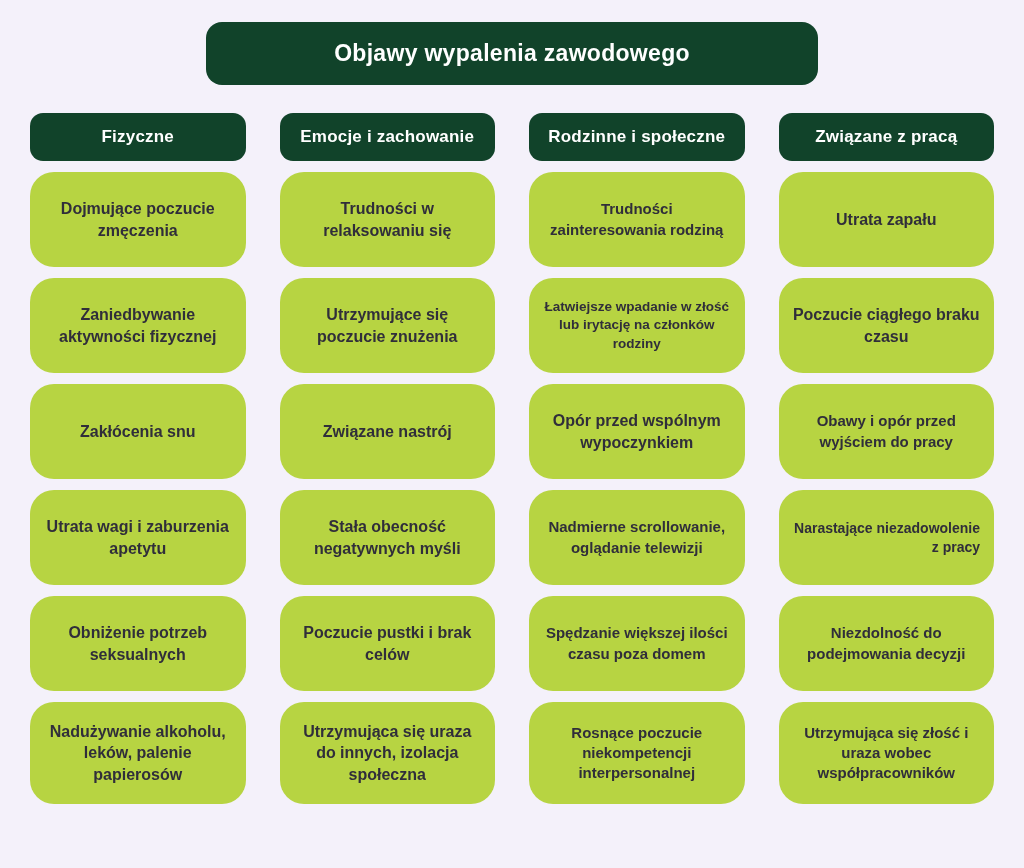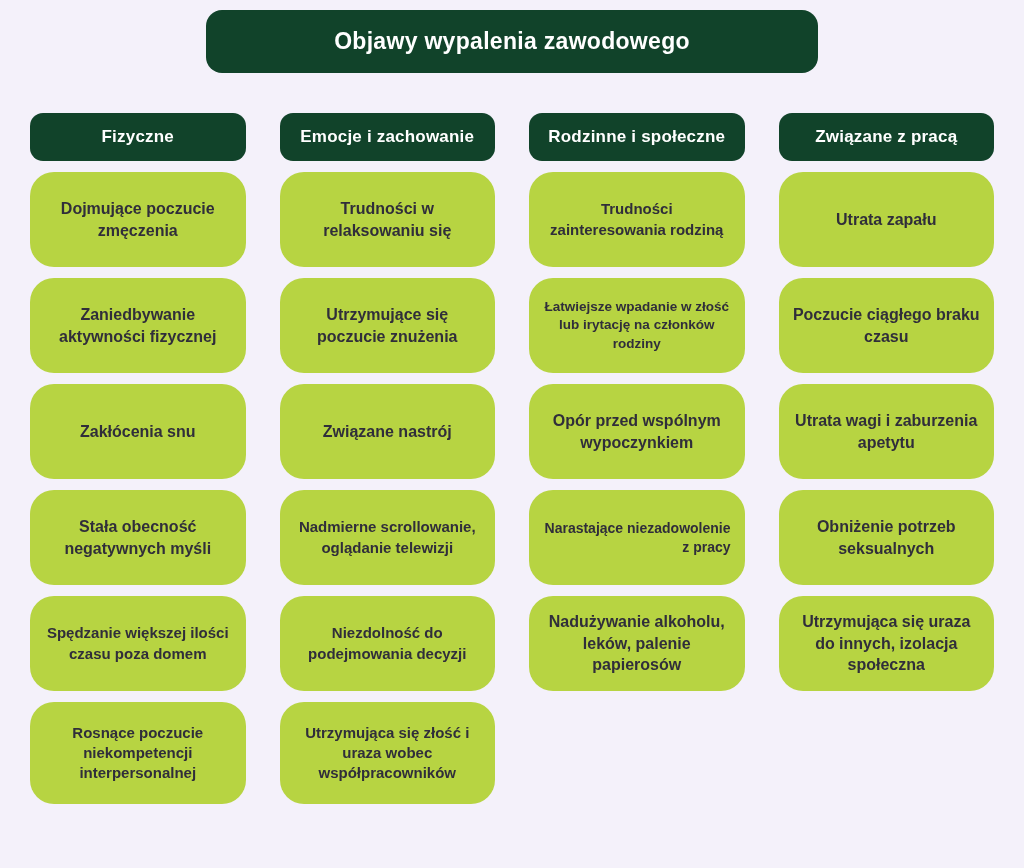--- a/index.html
+++ b/index.html
@@ -17,21 +17,21 @@
     position:relative;
     overflow:hidden;
   }
   .canvas{
     position:absolute;inset:0;
     width:1024px;height:868px;
     background:var(--bg);
   }
   .title-bar{
     position:absolute;
-    left:206px;top:10px;
+    left:206px;top:22px;
     width:612px;height:63px;
     background:var(--dark-green);
     border-radius:16px;
     display:flex;align-items:center;justify-content:center;
     color:var(--title-text);
     font-size:23px;
     font-weight:bold;
     letter-spacing:.3px;
   }
   .grid{
@@ -90,27 +90,29 @@
     <div class="card">Utrata zapału</div>
 
     <div class="card">Zaniedbywanie aktywności fizycznej</div>
     <div class="card">Utrzymujące się poczucie znużenia</div>
     <div class="card fs13">Łatwiejsze wpadanie w złość lub irytację na członków rodziny</div>
     <div class="card">Poczucie ciągłego braku czasu</div>
 
     <div class="card">Zakłócenia snu</div>
     <div class="card">Związane nastrój</div>
     <div class="card">Opór przed wspólnym wypoczynkiem</div>
+    <div class="card fs15">Obawy i opór przed wyjściem do pracy</div>
 
     <div class="card">Utrata wagi i zaburzenia apetytu</div>
     <div class="card">Stała obecność negatywnych myśli</div>
     <div class="card fs15">Nadmierne scrollowanie, oglądanie telewizji</div>
     <div class="card fs14">Narastające niezadowolenie z pracy</div>
 
     <div class="card">Obniżenie potrzeb seksualnych</div>
+    <div class="card">Poczucie pustki i brak celów</div>
     <div class="card fs15">Spędzanie większej ilości czasu poza domem</div>
     <div class="card fs15">Niezdolność do podejmowania decyzji</div>
 
     <div class="card">Nadużywanie alkoholu, leków, palenie papierosów</div>
     <div class="card">Utrzymująca się uraza do innych, izolacja społeczna</div>
     <div class="card fs15">Rosnące poczucie niekompetencji interpersonalnej</div>
     <div class="card fs15">Utrzymująca się złość i uraza wobec współpracowników</div>
 
   </div>
 </div>

